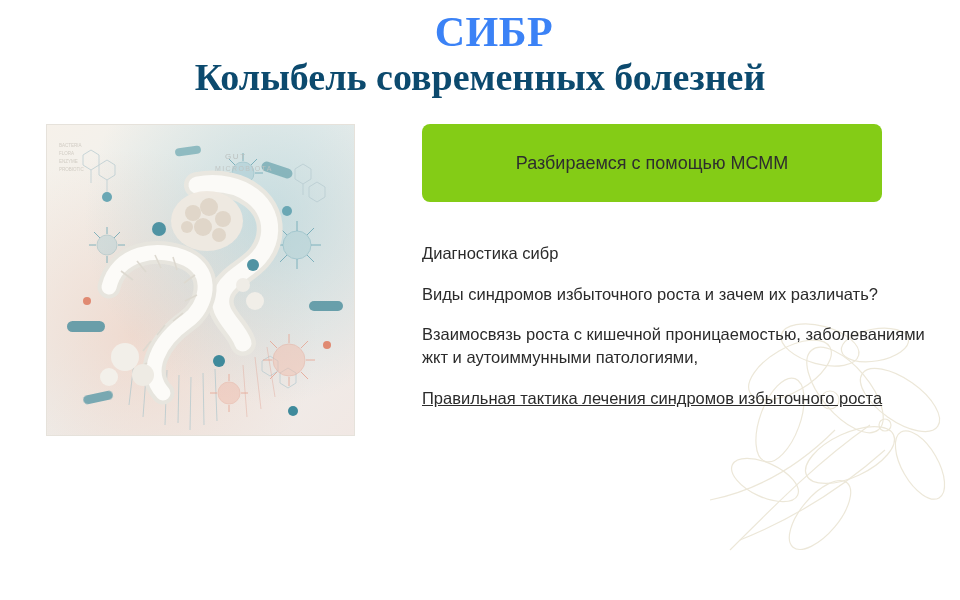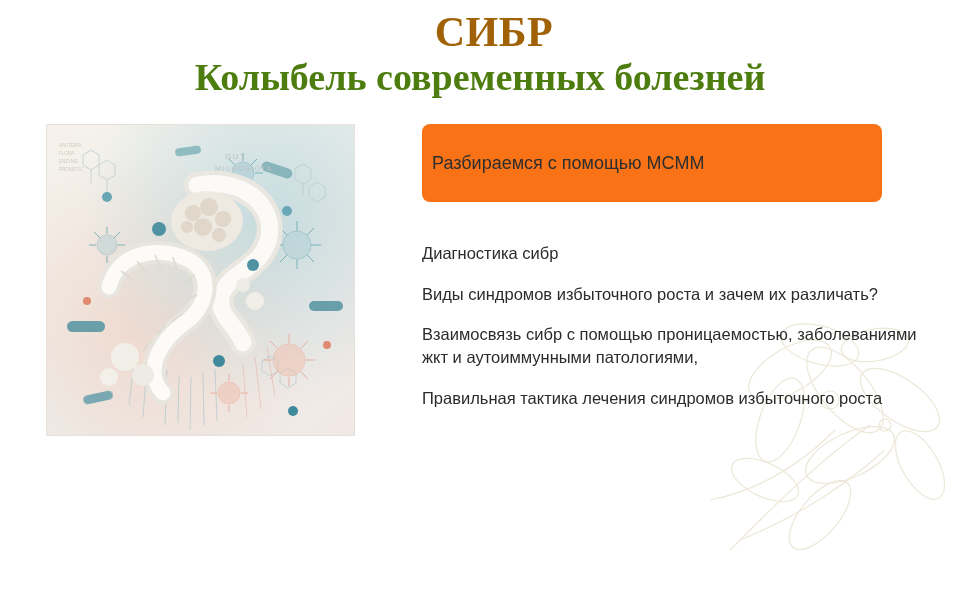--- a/index.html
+++ b/index.html
@@ -30,28 +30,28 @@
   
   .title-block {
     padding-top: 10px;
     text-align: center;
     font-family: "Liberation Serif", serif;
   }
   .title-line1 {
     font-size: 42px;
     font-weight: bold;
     letter-spacing: 0.5px;
-    color: #a16207;
+    color: #3b82f6;
     line-height: 1.05;
     margin-left: 28px;
   }
   .title-line2 {
     font-size: 38px;
     font-weight: bold;
-    color: #4d7c0f;
+    color: #0c4a6e;
     line-height: 1.15;
     margin-top: 2px;
   }
 
   
   .content {
     display: flex;
     align-items: flex-start;
     padding: 24px 0 0 0;
   }
@@ -77,42 +77,42 @@
   
   .right-col {
     flex: 1;
     padding-left: 22px;
     position: relative;
     z-index: 2;
   }
 
   .callout {
     width: 460px;
-    background: #f97316;
+    background: #84cc16;
     border-radius: 8px;
     padding: 26px 10px;
-    text-align: left;
+    text-align: center;
     font-size: 18px;
     color: #2e2e2e;
     line-height: 1.45;
     box-sizing: border-box;
   }
   .callout .line { display: block; }
 
   .bullets {
     margin-top: 40px;
     width: 522px;
   }
   .bullet {
     font-size: 16.5px;
     line-height: 1.38;
     color: #2b2b2b;
     margin-bottom: 18px;
   }
-  .bullet:last-child { margin-bottom: 0; }
+  .bullet:last-child { margin-bottom: 0; text-decoration: underline; }
 </style>
 </head>
 <body>
 
 <svg class="floral" viewBox="0 0 330 330" xmlns="http://www.w3.org/2000/svg">
   <g fill="none" stroke="#ddd4b9" stroke-width="1.2">
     <ellipse cx="120" cy="120" rx="46" ry="22" transform="rotate(-30 120 120)"></ellipse>
     <ellipse cx="150" cy="95" rx="40" ry="19" transform="rotate(15 150 95)"></ellipse>
     <ellipse cx="175" cy="140" rx="52" ry="24" transform="rotate(50 175 140)"></ellipse>
     <ellipse cx="110" cy="170" rx="44" ry="20" transform="rotate(-70 110 170)"></ellipse>
@@ -309,18 +309,18 @@
 
   <div class="right-col">
 
     <div class="callout">
       <span class="line">Разбираемся с помощью МСММ</span>
     </div>
 
     <div class="bullets">
       <div class="bullet">Диагностика сибр</div>
       <div class="bullet">Виды синдромов избыточного роста и зачем их различать?</div>
-      <div class="bullet">Взаимосвязь сибр с помощью проницаемостью, заболеваниями жкт и аутоиммунными патологиями,</div>
+      <div class="bullet">Взаимосвязь роста с кишечной проницаемостью, заболеваниями жкт и аутоиммунными патологиями,</div>
       <div class="bullet">Правильная тактика лечения синдромов избыточного роста</div>
     </div>
 
   </div>
 </div>
 
 </body></html>

